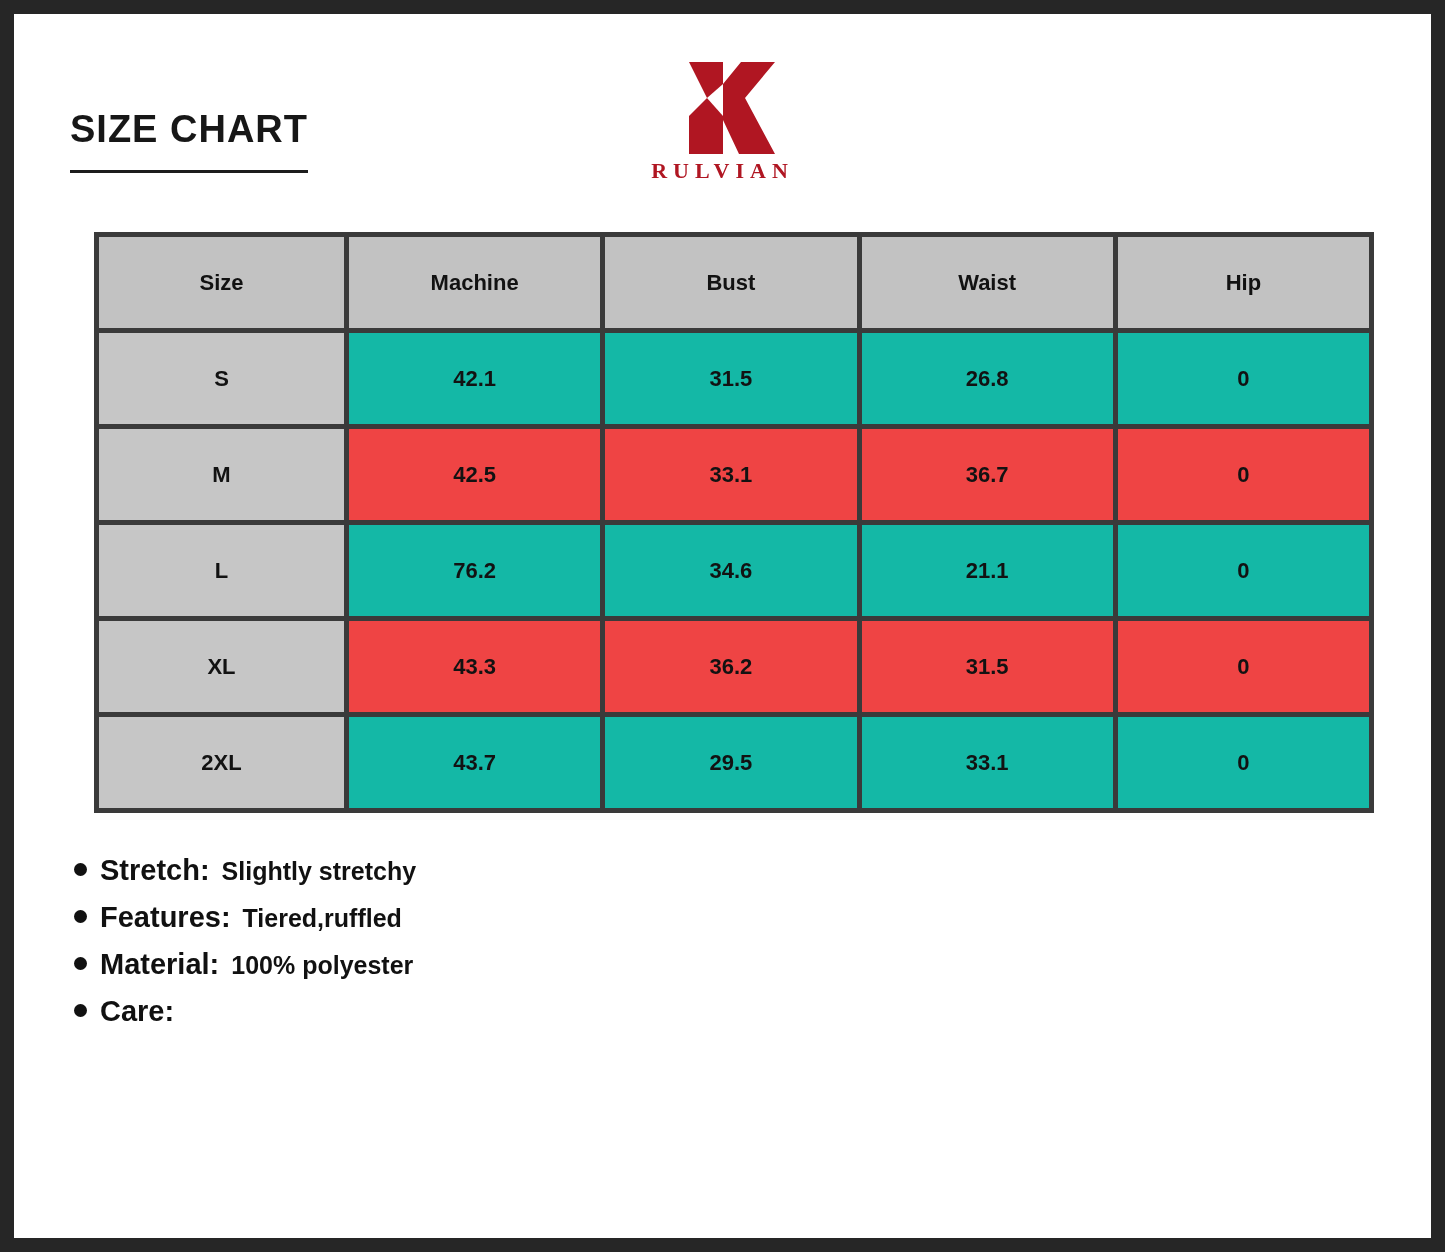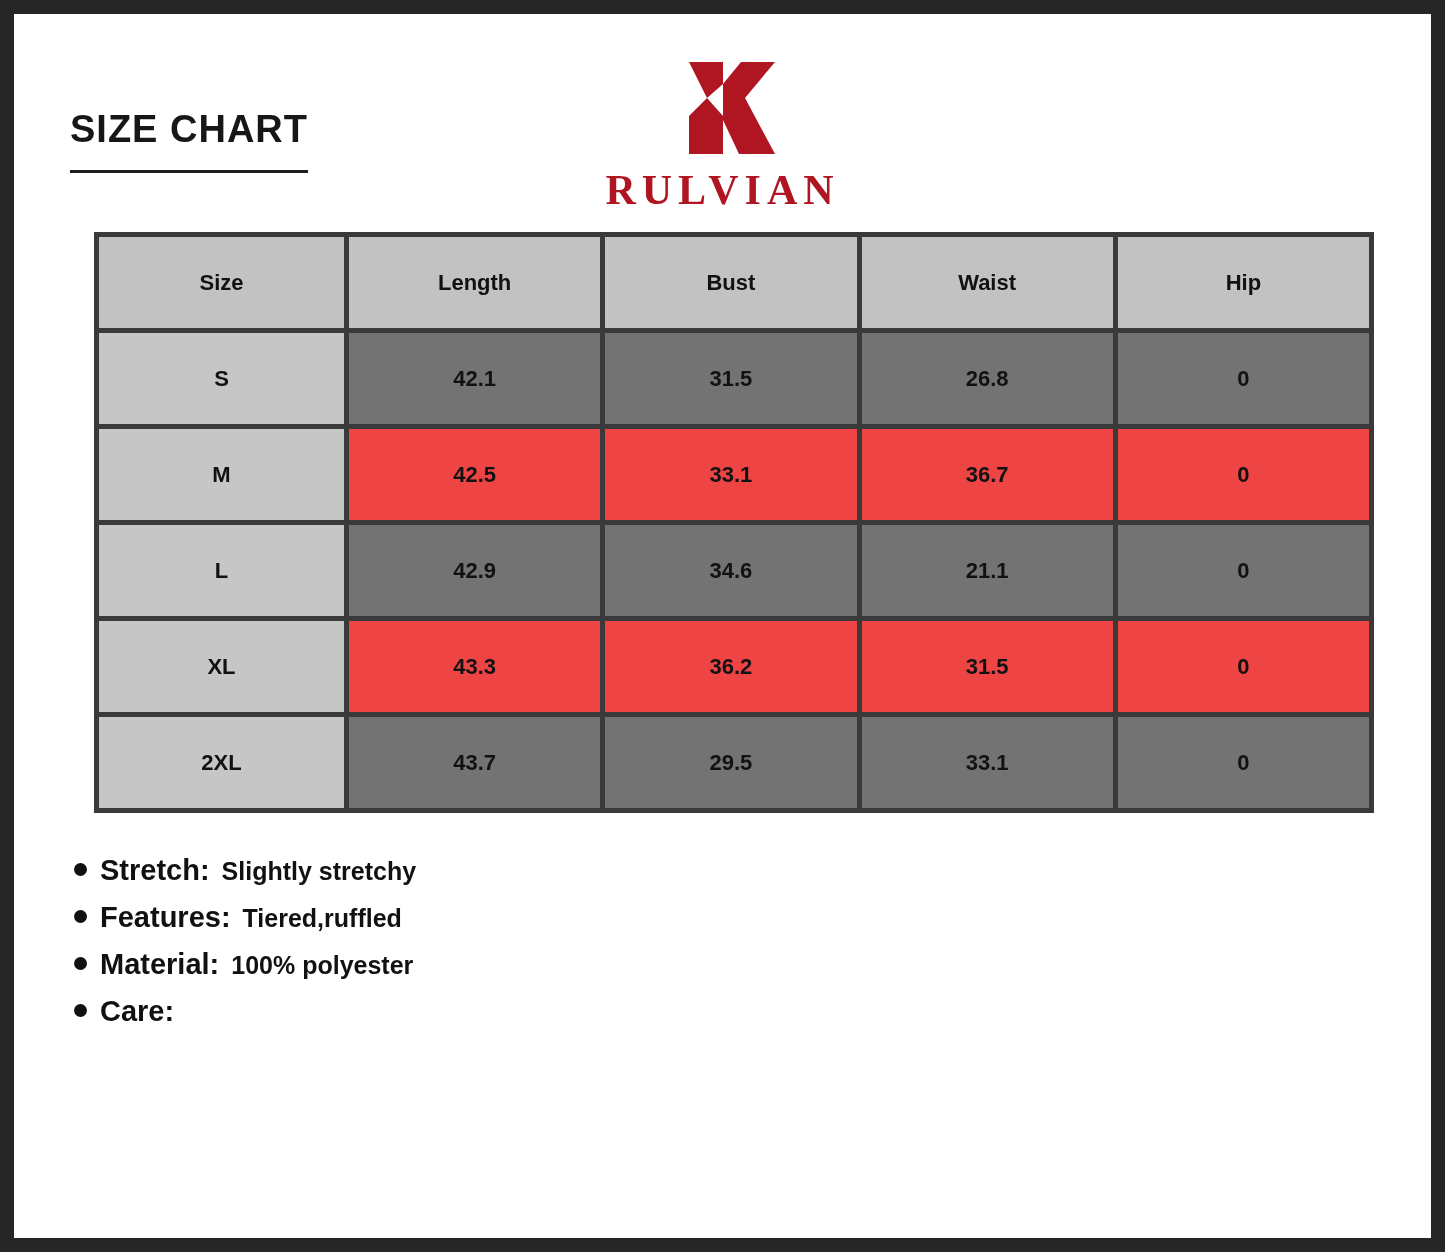--- a/index.html
+++ b/index.html
@@ -60,22 +60,22 @@
     left: 0;
     right: 0;
     top: 40px;
     text-align: center;
   }
   .brand-mark {
     display: block;
     margin: 0 auto;
   }
   .brand-name {
-    margin-top: 10px;
-    font-size: 42px;
+    margin-top: 2px;
+    font-size: 22px;
     font-weight: bold;
     letter-spacing: 6px;
     color: #b01622;
     font-family: "Liberation Serif", serif;
   }
 
   
   .table-wrap {
     position: absolute;
     left: 80px;
@@ -99,21 +99,21 @@
     padding: 0;
     border: 0;
   }
   table.size-table th {
     background: #c2c2c2;
   }
   table.size-table td.sizecell {
     background: #c6c6c6;
   }
   table.size-table tr.odd td.val {
-    background: #737373;
+    background: #14b8a6;
   }
   table.size-table tr.even td.val {
     background: #ef4444;
   }
   col.c-size { width: 19.6%; }
 
   
   .notes {
     position: absolute;
     left: 60px;
@@ -175,21 +175,21 @@
         <colgroup>
           <col class="c-size">
           <col>
             <col>
             <col>
             <col>
         </colgroup>
         <thead>
           <tr>
             <th>Size</th>
-            <th>Length</th>
+            <th>Machine</th>
             <th>Bust</th>
             <th>Waist</th>
             <th>Hip</th>
           </tr>
         </thead>
         <tbody>
           <tr class="odd">
             <td class="sizecell">S</td>
             <td class="val">42.1</td>
             <td class="val">31.5</td>
@@ -198,21 +198,21 @@
           </tr>
           <tr class="even">
             <td class="sizecell">M</td>
             <td class="val">42.5</td>
             <td class="val">33.1</td>
             <td class="val">36.7</td>
             <td class="val">0</td>
           </tr>
           <tr class="odd">
             <td class="sizecell">L</td>
-            <td class="val">42.9</td>
+            <td class="val">76.2</td>
             <td class="val">34.6</td>
             <td class="val">21.1</td>
             <td class="val">0</td>
           </tr>
           <tr class="even">
             <td class="sizecell">XL</td>
             <td class="val">43.3</td>
             <td class="val">36.2</td>
             <td class="val">31.5</td>
             <td class="val">0</td>

